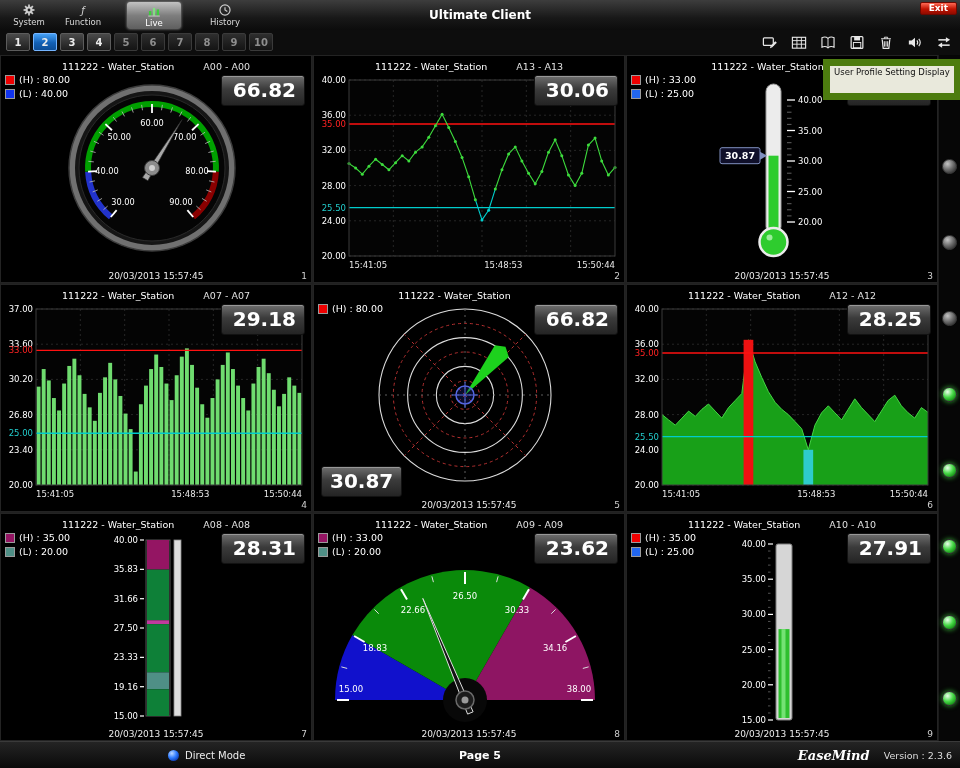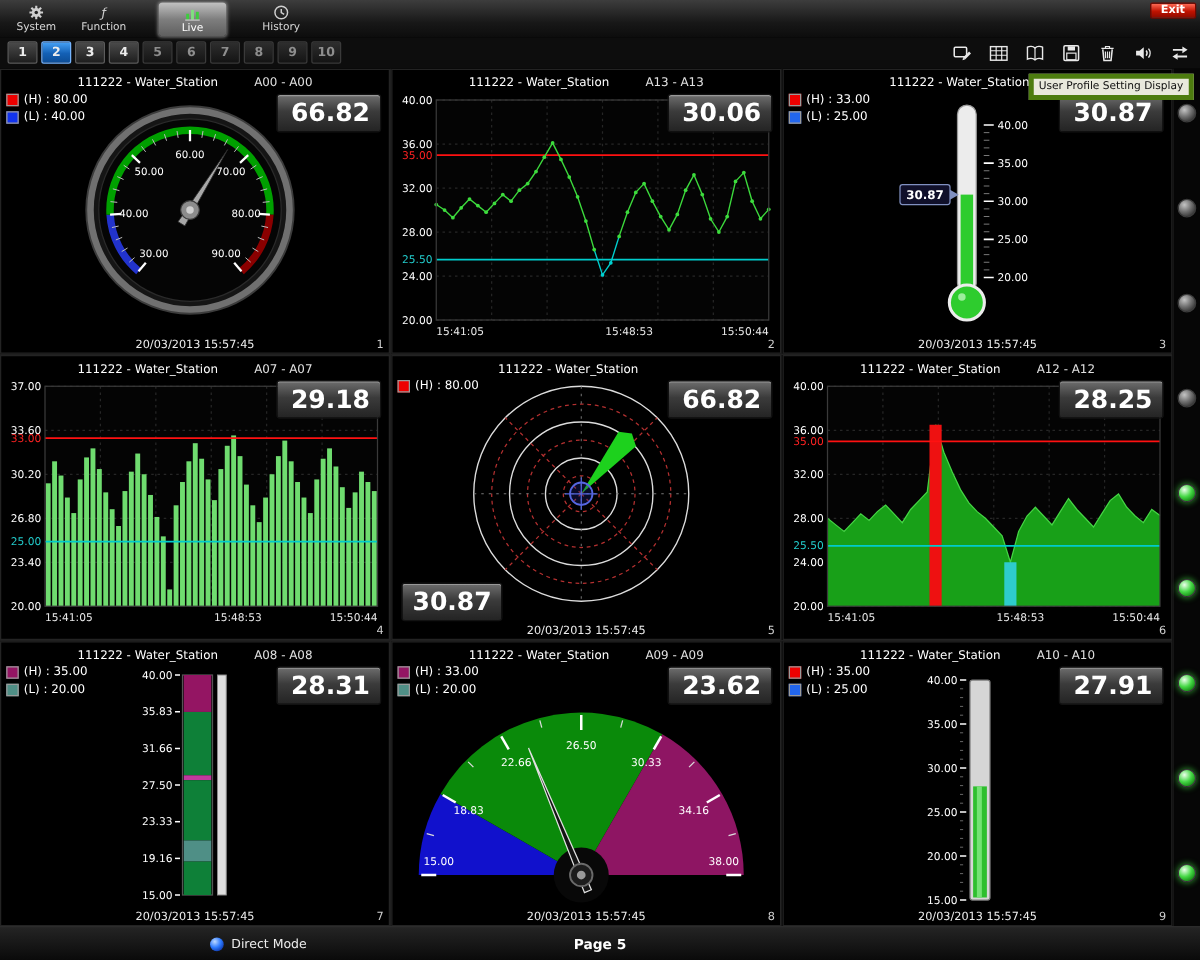--- a/index.html
+++ b/index.html
@@ -15,21 +15,21 @@
 .exitbtn{position:absolute;right:3px;top:2px;padding:0 8px 1px;background:linear-gradient(#ff6a55,#c01200 55%,#8f0b00);border:1px solid #6f0800;border-radius:2px;color:#fff;font-size:9px;font-weight:bold;z-index:3;}
 .tabrow{position:absolute;left:0;top:30px;width:100%;height:25px;background:#0d0d0d;}
 .pagetabs{position:absolute;left:3px;top:0;display:flex;}
 .ptab{width:24px;height:18px;margin:3px 0 0 3px;display:flex;align-items:center;justify-content:center;font-size:10px;font-weight:bold;color:#ececec;background:linear-gradient(#4a4a4a,#1e1e1e);border:1px solid #5c5c5c;border-radius:2px;}
 .ptab.active{background:linear-gradient(#45a0f5,#1360b5 55%,#0d4d96);border-color:#74b4ff;}
 .ptab.dim{color:#8e8e8e;border-color:#3a3a3a;background:linear-gradient(#2e2e2e,#141414);}
 .toolbar{position:absolute;right:4px;top:2px;display:flex;gap:4px;}
 .tbtn{width:25px;height:20px;display:flex;align-items:center;justify-content:center;}
 .tbtn span{display:flex;}
 .tbtn svg{width:20px;height:17px;display:block;}
-.tooltip{position:absolute;left:823px;top:59px;z-index:30;background:#e9e9dc;border:4px solid #4d7c0f;color:#101010;font-size:8.5px;padding:1px 4px 2px;white-space:nowrap;}
+.tooltip{position:absolute;left:823px;top:59px;z-index:30;background:#e9e9dc;border:7px solid #4d7c0f;color:#101010;font-size:8.5px;padding:1px 4px 16px;white-space:nowrap;}
 .grid{position:absolute;left:0;top:55px;width:938px;height:686px;display:grid;grid-template-columns:repeat(3,1fr);grid-template-rows:repeat(3,1fr);gap:1px;background:#202020;}
 .panel{position:relative;background:#000;overflow:hidden;box-shadow:inset 0 0 0 1px #232323;}
 .phead{position:absolute;left:0;top:0;right:0;height:15px;display:flex;justify-content:center;padding:6px 5px 0;font-size:9.5px;color:#fff;z-index:2;}
 .pchannel{color:#e0e0e0;margin-left:29px;}
 .pbody{position:absolute;left:0;top:15px;right:0;bottom:0;}
 .pbody svg{position:absolute;left:0;top:0;}
 svg text{font-family:"DejaVu Sans","Liberation Sans",sans-serif;}
 .legend{position:absolute;left:5px;top:4px;display:flex;flex-direction:column;gap:3px;z-index:3;}
 .lrow{display:flex;align-items:center;gap:4px;}
 .sw{width:10px;height:10px;border:1px solid #9a9a9a;}
@@ -96,20 +96,21 @@
       <div class="navtab">
         <span class="nicon">
             <svg viewBox="0 0 18 18">
               <circle cx="9" cy="9" r="6.5" fill="none" stroke="#cfcfcf" stroke-width="1.5"></circle>
               <path d="M9 5.5 L9 9 L12 11" stroke="#cfcfcf" stroke-width="1.5" fill="none"></path>
             </svg>
           </span>
         <span>History</span>
       </div>
     </div>
+    <div class="apptitle">Ultimate Client</div>
     <div class="exitbtn">Exit</div>
   </div>
 
   <div class="tabrow">
     <div class="pagetabs">
         <div class="ptab">1</div>
         <div class="ptab active">2</div>
         <div class="ptab">3</div>
         <div class="ptab">4</div>
         <div class="ptab dim">5</div>
@@ -772,15 +773,19 @@
       <div class="led on" style="top: 560px;"></div>
       <div class="led on" style="top: 636px;"></div>
     </div>
 
   <div class="statusbar">
     <div class="sb-mode">
       <span class="orb"></span>
       <span>Direct Mode</span>
     </div>
     <div class="sb-page">Page 5</div>
+    <div class="sb-right">
+      <span class="brand">EaseMind</span>
+      <span class="version">Version : 2.3.6</span>
+    </div>
   </div>
 
 </div>
 
 </body></html>

